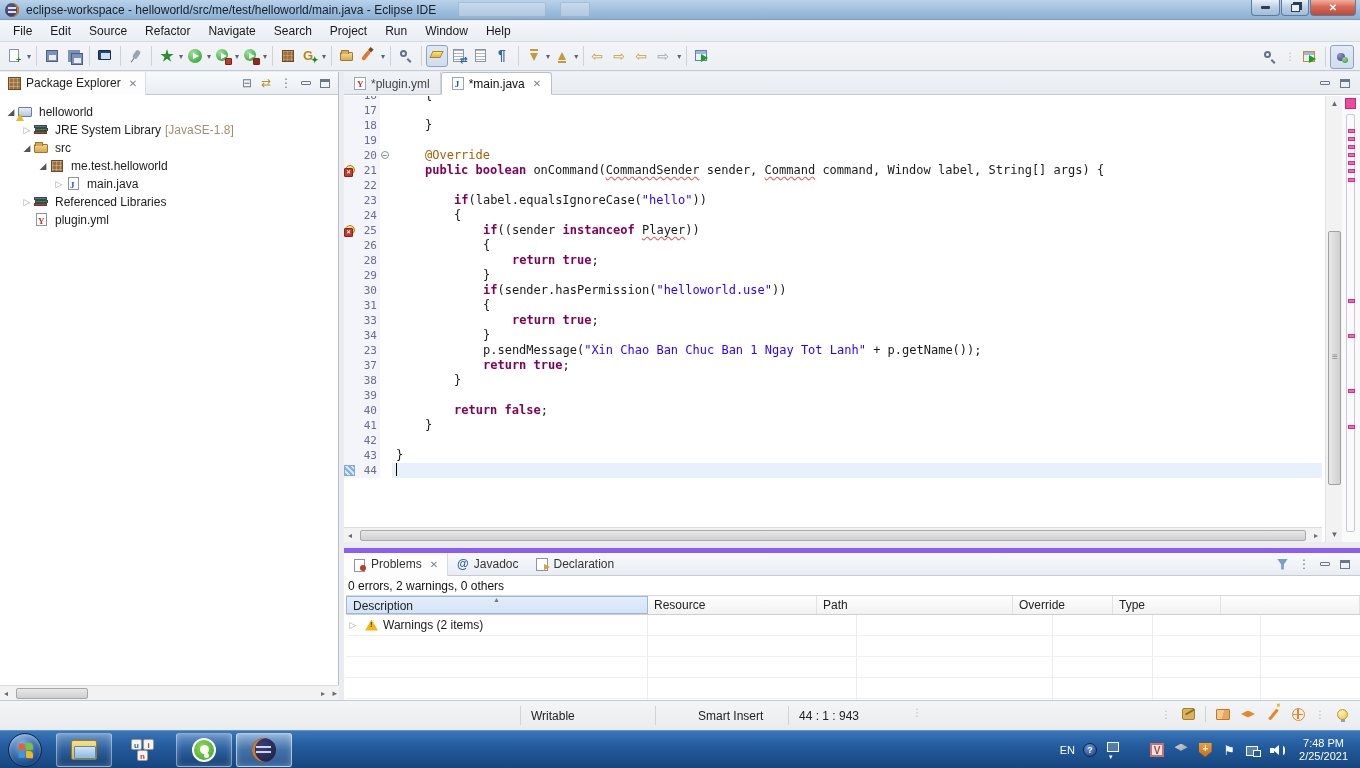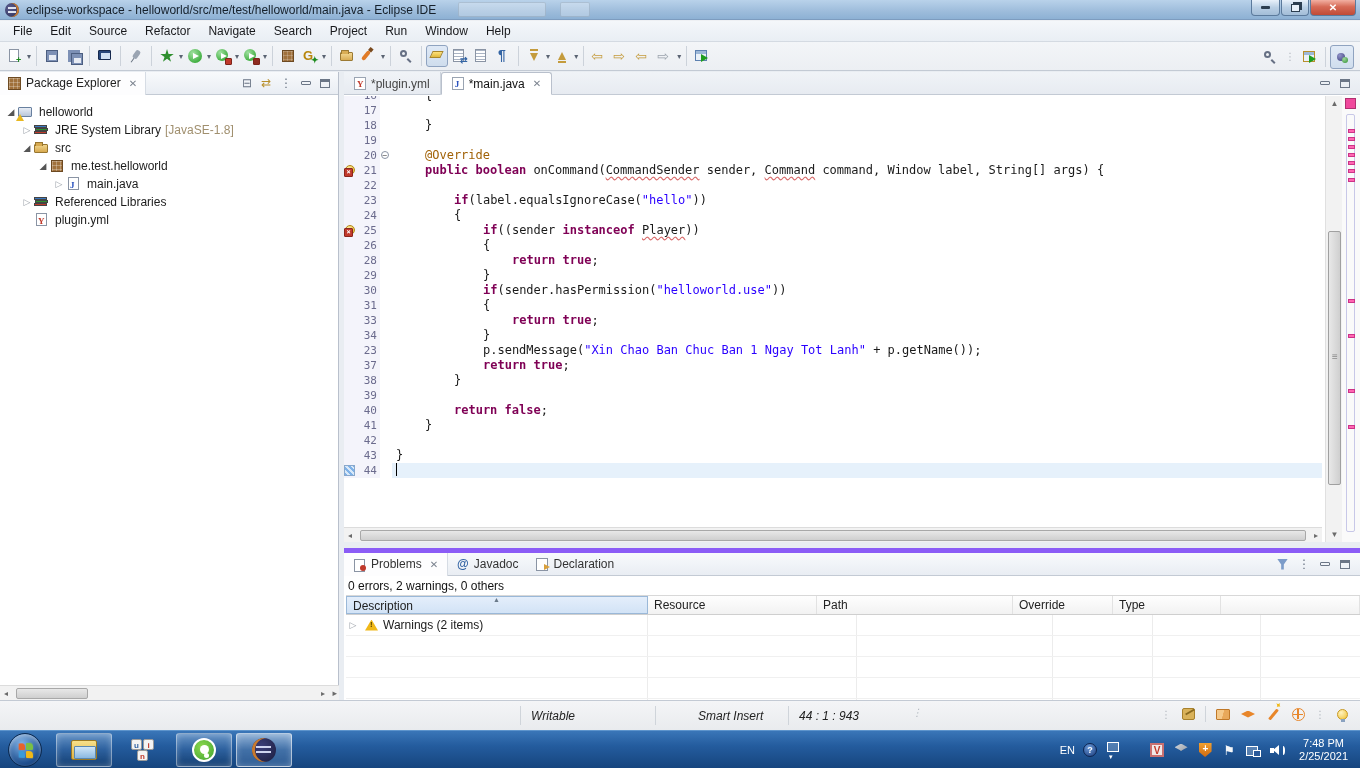--- a/index.html
+++ b/index.html
@@ -178,21 +178,21 @@
   .sort-tri{position:absolute;top:-1px;left:50%;margin-left:-4px;font-size:7px;color:#6a7a8a;}
   .pr-row{display:flex;height:21px;align-items:center;border-bottom:1px solid #f0f0f0;}
   .pr-cell{height:100%;border-right:1px solid #ececec;flex:none;display:flex;align-items:center;}
   .warn-tri{width:13px;height:11px;background:#f0b818;clip-path:polygon(50% 0,100% 100%,0 100%);position:relative;margin:0 5px;}
   .warn-tri::after{content:"!";position:absolute;left:5px;top:0px;font-size:8px;font-weight:bold;color:#5a4500;}
   .pr-exp{width:14px;text-align:center;color:#9aa0a8;font-size:9px;}
 
   
   #statusbar{position:absolute;left:0;top:700px;width:1360px;height:30px;background:linear-gradient(#f4f5f7,#e9ebee);border-top:1px solid #c3cad4;}
   .st-sep{position:absolute;top:5px;width:1px;height:19px;background:#cfd4da;}
-  .st-text{position:absolute;top:8px;color:#222;font-style:italic;}
+  .st-text{position:absolute;top:8px;color:#222;}
   #st-icons{position:absolute;right:10px;top:5px;display:flex;align-items:center;gap:9px;}
   .sico{width:16px;height:16px;position:relative;display:flex;align-items:center;justify-content:center;color:#e8862a;font-size:12px;}
   .dotcol{color:#b0b6be;font-size:10px;letter-spacing:0;}
   .s-book{width:14px;height:11px;background:linear-gradient(105deg,#f5c98a 49%,#e8a85a 51%);border:1px solid #c07828;border-radius:1px;}
   .s-cap{width:14px;height:7px;background:#e8862a;clip-path:polygon(50% 0,100% 50%,50% 100%,0 50%);}
   .s-wand{width:3px;height:13px;background:#e8862a;transform:rotate(40deg);border-radius:1px;position:relative;}
   .s-wand::after{content:"✦";position:absolute;top:-8px;left:-4px;color:#f0b818;font-size:8px;}
   .s-globe{width:13px;height:13px;border:1.5px solid #e8862a;border-radius:50%;position:relative;}
   .s-globe::before{content:"";position:absolute;left:0;top:5px;width:10px;height:1.5px;background:#e8862a;}
   .s-globe::after{content:"";position:absolute;left:4.5px;top:0;width:1.5px;height:10px;background:#e8862a;}

